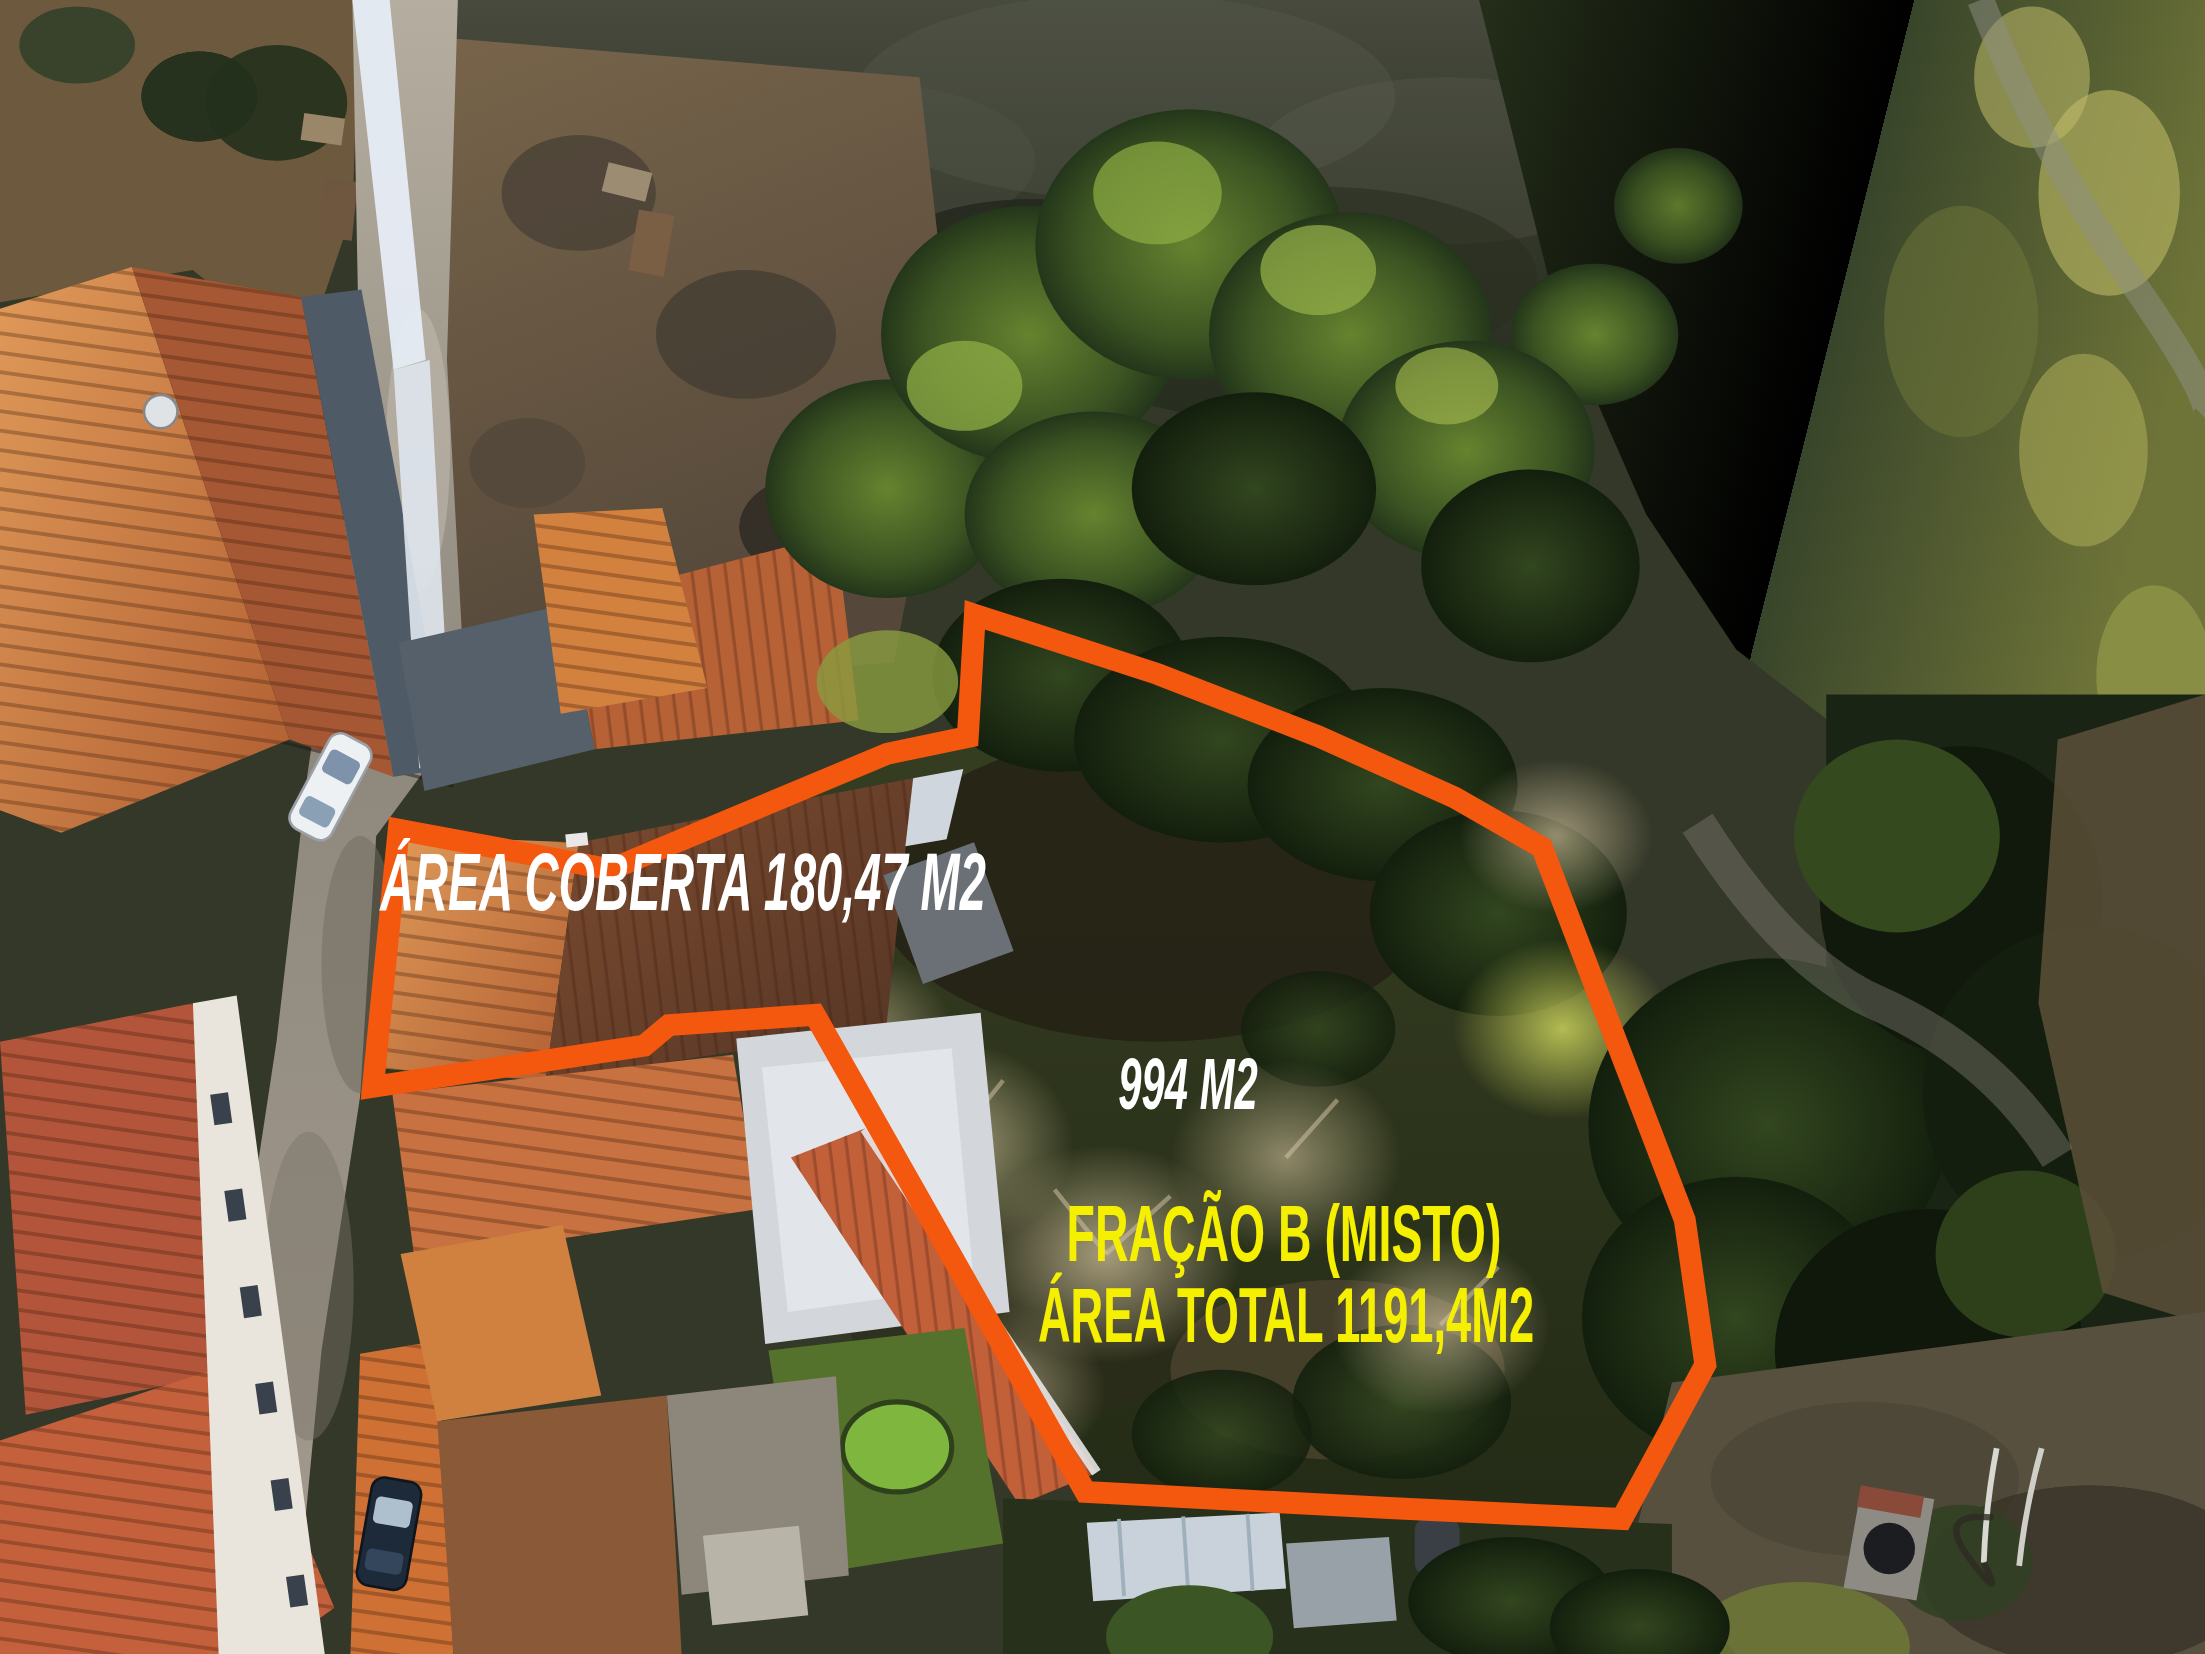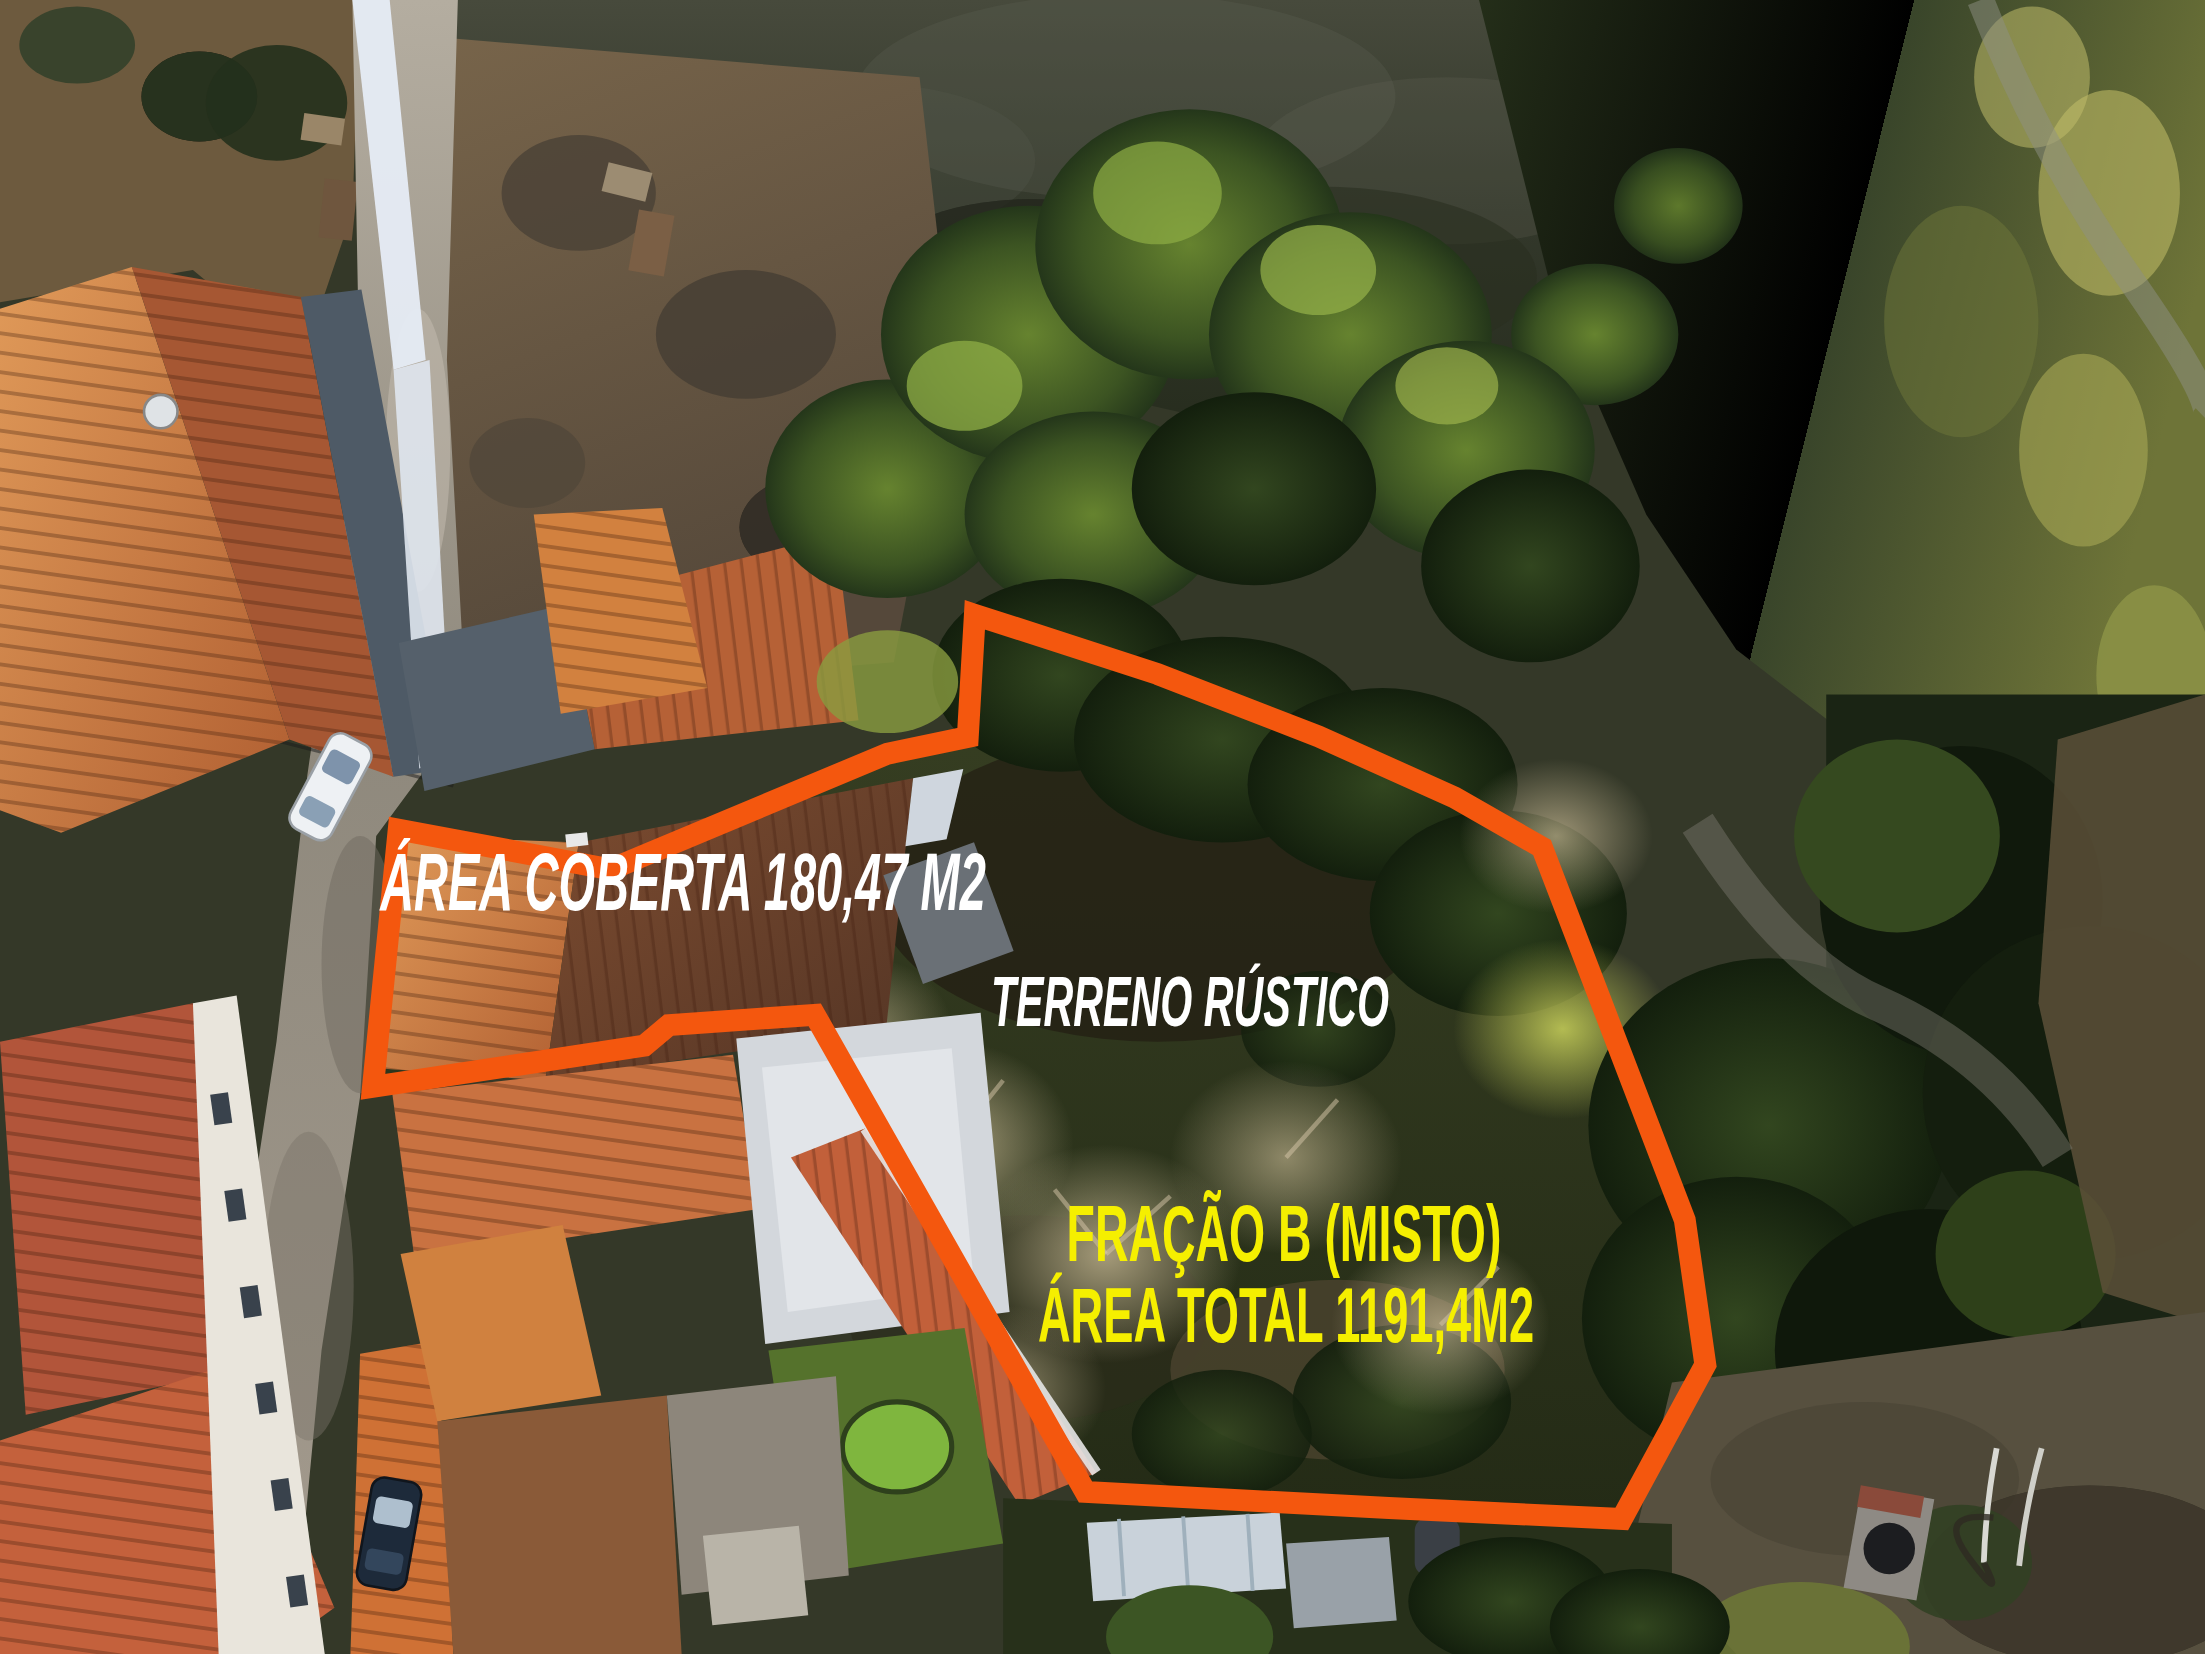--- a/index.html
+++ b/index.html
@@ -310,18 +310,18 @@
   <g transform="rotate(10 605 2385)">
     <rect x="566" y="2300" width="78" height="170" rx="20" fill="#1d2a3a" stroke="#10151c" stroke-width="4"></rect>
     <rect x="576" y="2330" width="58" height="42" rx="8" fill="#aebfce"></rect>
     <rect x="576" y="2412" width="58" height="34" rx="8" fill="#33465c"></rect>
   </g>
 
   <path d="M1516 956 L1800 1048 L2050 1145 L2262 1240 L2398 1318 L2620 1897 L2652 2122 L2522 2362 L2160 2345 L1688 2320 L1267 1578 L1040 1594 L1002 1626 L580 1690 L620 1290 L950 1352 L1380 1172 L1505 1146 Z" fill="none" stroke="#F4570E" stroke-width="34" stroke-linejoin="miter" stroke-miterlimit="6"></path>
 </svg>
 
 <div class="label white" id="lbl-area-coberta"><span class="cond">ÁREA COBERTA 180,47 M2</span></div>
-<div class="label white" id="lbl-terreno"><span class="cond">TERRENO RÚSTICO</span></div>
+<div class="label white" id="lbl-994"><span class="cond">994 M2</span></div>
 <div class="label yellow" id="lbl-fracao"><span class="cond">FRAÇÃO B (MISTO)</span></div>
 <div class="label yellow" id="lbl-total"><span class="cond">ÁREA TOTAL 1191,4M2</span></div>
 
 </div>
 
 
 </body></html>

